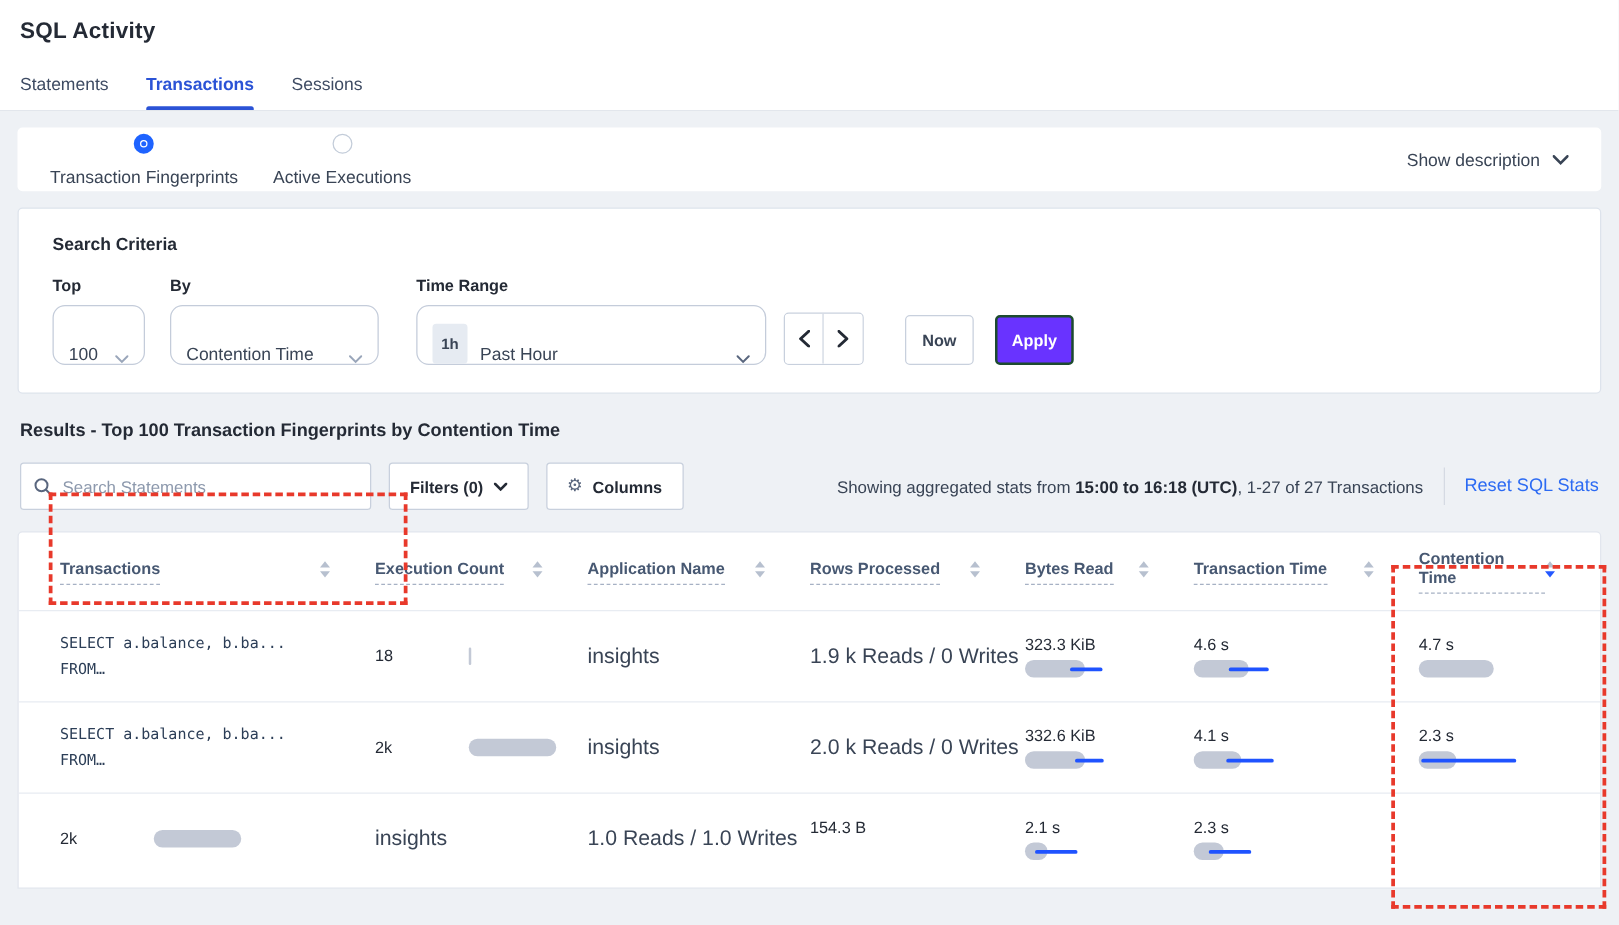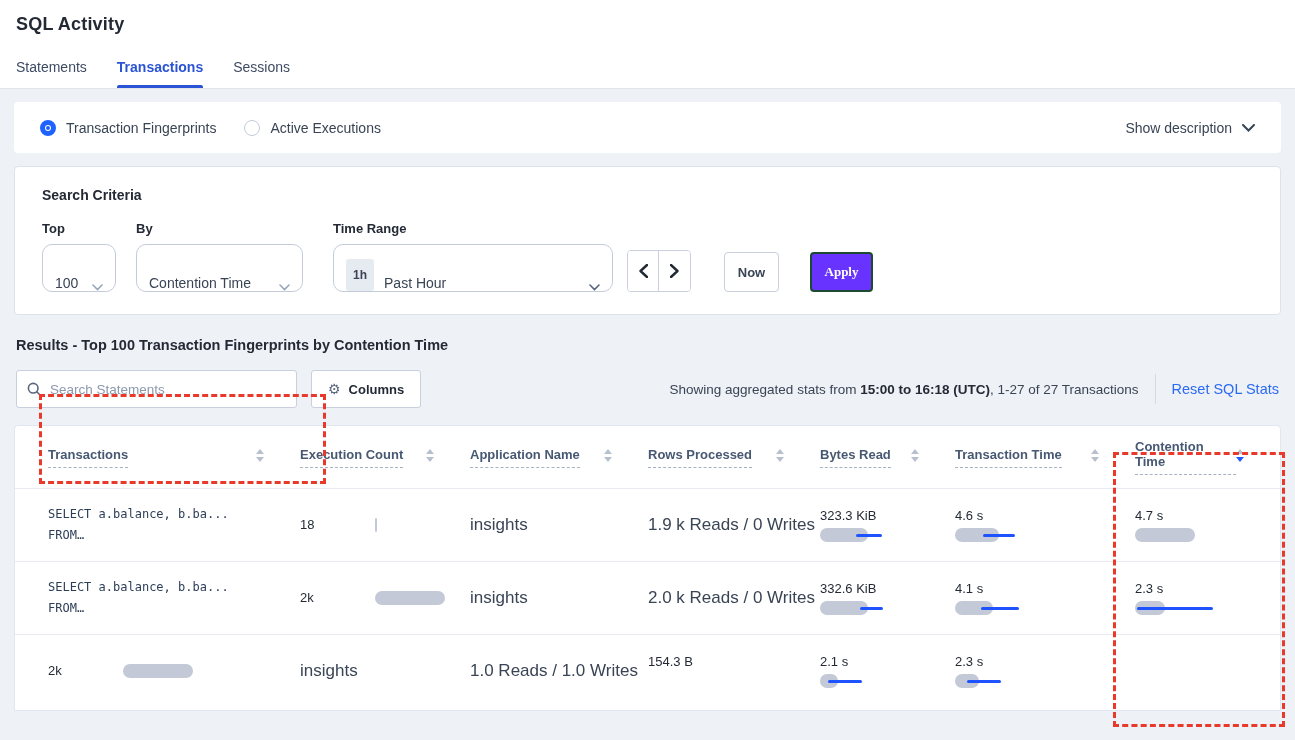--- a/index.html
+++ b/index.html
@@ -10,21 +10,21 @@
   .topbar { background:#fff; padding:14px 16px 0 16px; border-bottom:1px solid #e2e6ec; }
   .page-title { font-size:18px; font-weight:700; color:#242a35; letter-spacing:.2px; }
   .tabs { display:flex; gap:30px; margin-top:24px; }
   .tab { font-size:14px; color:#3e4b63; padding-bottom:13px; cursor:pointer; position:relative; }
   .tab.active { color:#2b53d6; font-weight:700; }
   .tab.active::after { content:""; position:absolute; left:0; right:0; bottom:0; height:3px; background:#2b53d6; border-radius:2px 2px 0 0; }
 
   
   .toggle-bar { background:#fff; margin:13px 14px 0 14px; border-radius:4px; height:51px;
                 display:flex; align-items:center; padding:0 26px; }
-  .radio-opt { display:flex; align-items:center; gap:10px; margin-right:28px; cursor:pointer; font-size:14px; color:#394455; }
+  .radio-opt { display:flex; align-items:center; gap:10px; margin-right:28px; cursor:pointer; font-size:14px; color:#394455;flex-direction:column; }
   .radio { width:16px; height:16px; border-radius:50%; border:1px solid #c3ccd9; background:#fff; position:relative; flex:0 0 16px; }
   .radio.checked { border:5px solid #1e63ff; }
   .radio.checked::after { content:""; position:absolute; left:50%; top:50%; width:4px; height:4px;
                           transform:translate(-50%,-50%); background:#1e63ff; border-radius:50%; }
   .show-desc { margin-left:auto; display:flex; align-items:center; gap:10px; font-size:14px; color:#394455; cursor:pointer; }
 
   
   .criteria-card { background:#fff; margin:13px 14px 0 14px; border:1px solid #dde3ec; border-radius:4px;
                    height:149px; position:relative; padding:20px 27px 0 27px; }
   .criteria-heading { font-size:14px; font-weight:700; color:#242a35; }
@@ -38,22 +38,22 @@
   .f-by { width:167px; margin-left:20px; }
   .f-time { width:280px; margin-left:30px; }
   .time-badge { background:#e6ebf2; color:#394455; font-size:12px; font-weight:700;
                 border-radius:3px; padding:9px 7px; margin-right:10px; }
   .arrow-group { display:flex; align-self:flex-end; margin-left:14px; border:1px solid #c8d0dd; border-radius:4px; overflow:hidden; background:#fff; }
   .arrow-btn { width:31px; height:40px; display:flex; align-items:center; justify-content:center; cursor:pointer; background:#fff; }
   .arrow-btn:first-child { border-right:1px solid #c8d0dd; }
   .btn-now { align-self:flex-end; margin-left:33px; height:40px; width:55px; background:#fff;
              border:1px solid #c8d0dd; border-radius:4px; font-size:13px; font-weight:700; color:#394455;
              font-family:inherit; cursor:pointer; }
-  .btn-apply { align-self:flex-end; margin-left:31px; height:40px; width:63px; border-radius:4px;
-               font-size:13px; font-weight:700; color:#fff; font-family:Liberation Serif, serif; cursor:pointer; }
+  .btn-apply { align-self:flex-end; margin-left:17px; height:40px; width:63px; border-radius:4px;
+               font-size:13px; font-weight:700; color:#fff; font-family:Liberation Sans, sans-serif; cursor:pointer; }
 
   
   .red-box { position:absolute; border:3px dashed #e8392b; pointer-events:none; z-index:5; }
   .red-box-criteria { left:24px; top:227px; width:287px; height:90px; }
   .red-box-contention { left:1113px; top:452px; width:172px; height:275px; }
 
   
   .results-heading { margin:22px 16px 0 16px; font-size:14.5px; font-weight:700; color:#242a35; }
   .filter-row { margin:17px 16px 0 16px; display:flex; align-items:center; }
   .search-wrap { width:281px; height:38px; border:1px solid #c8d0dd; border-radius:3px; background:#fff;
@@ -181,20 +181,26 @@
 
 <div class="filter-row">
   <div class="search-wrap">
     <svg width="15" height="15" viewBox="0 0 15 15">
         <circle cx="6.2" cy="6.2" r="4.8" stroke="#59667e" stroke-width="1.6" fill="none"></circle>
         <path d="M9.8 9.8L14 14" stroke="#59667e" stroke-width="1.6" stroke-linecap="round"></path>
       </svg>
     <input type="text" placeholder="Search Statements" style="">
   </div>
   <div class="btn-plain">
+    <span>Filters (0)</span>
+    <svg width="11" height="7" viewBox="0 0 11 7">
+        <path d="M1 1l4.5 4.5L10 1" stroke="#242a35" stroke-width="2" fill="none" stroke-linecap="round"></path>
+      </svg>
+  </div>
+  <div class="btn-plain">
     <span class="gear-glyph">⚙</span>
     <span>Columns</span>
   </div>
   <div class="stats-area">
     <span class="stats-text"><span>Showing aggregated stats from </span><b>15:00 to 16:18 (UTC)</b><span>, 1-27 of 27 Transactions</span></span>
     <span class="stats-divider"></span>
     <span class="reset-link">Reset SQL Stats</span>
   </div>
 </div>
 

